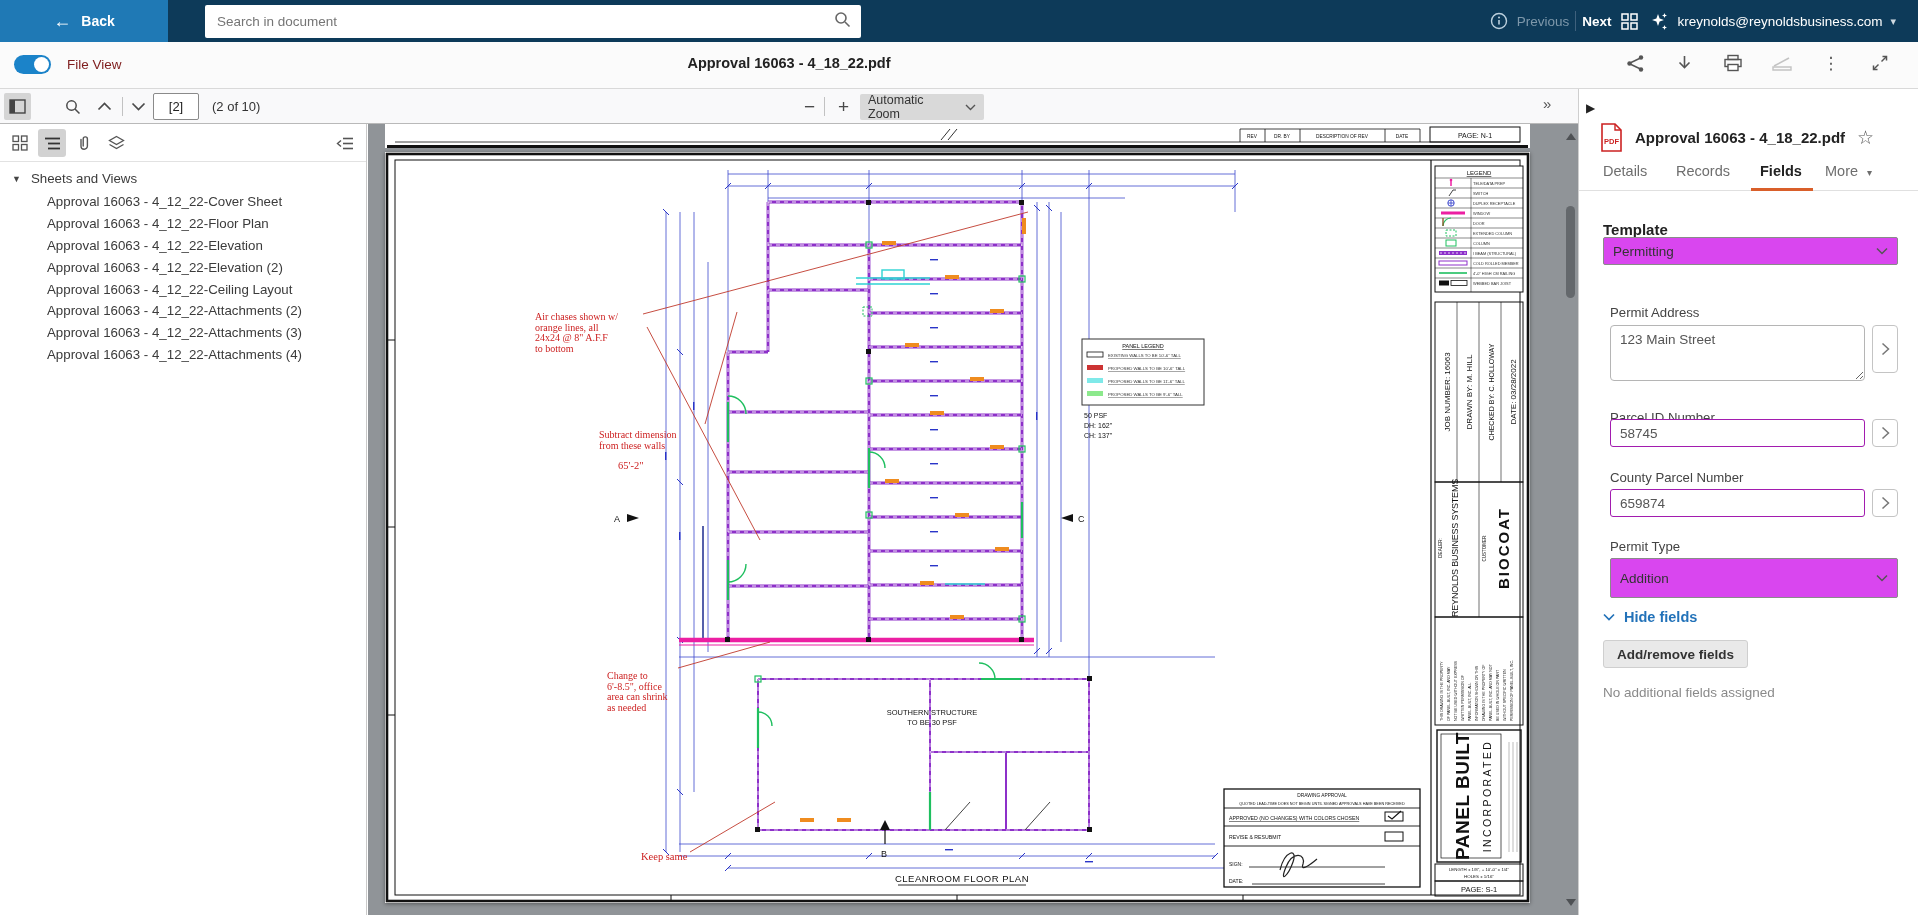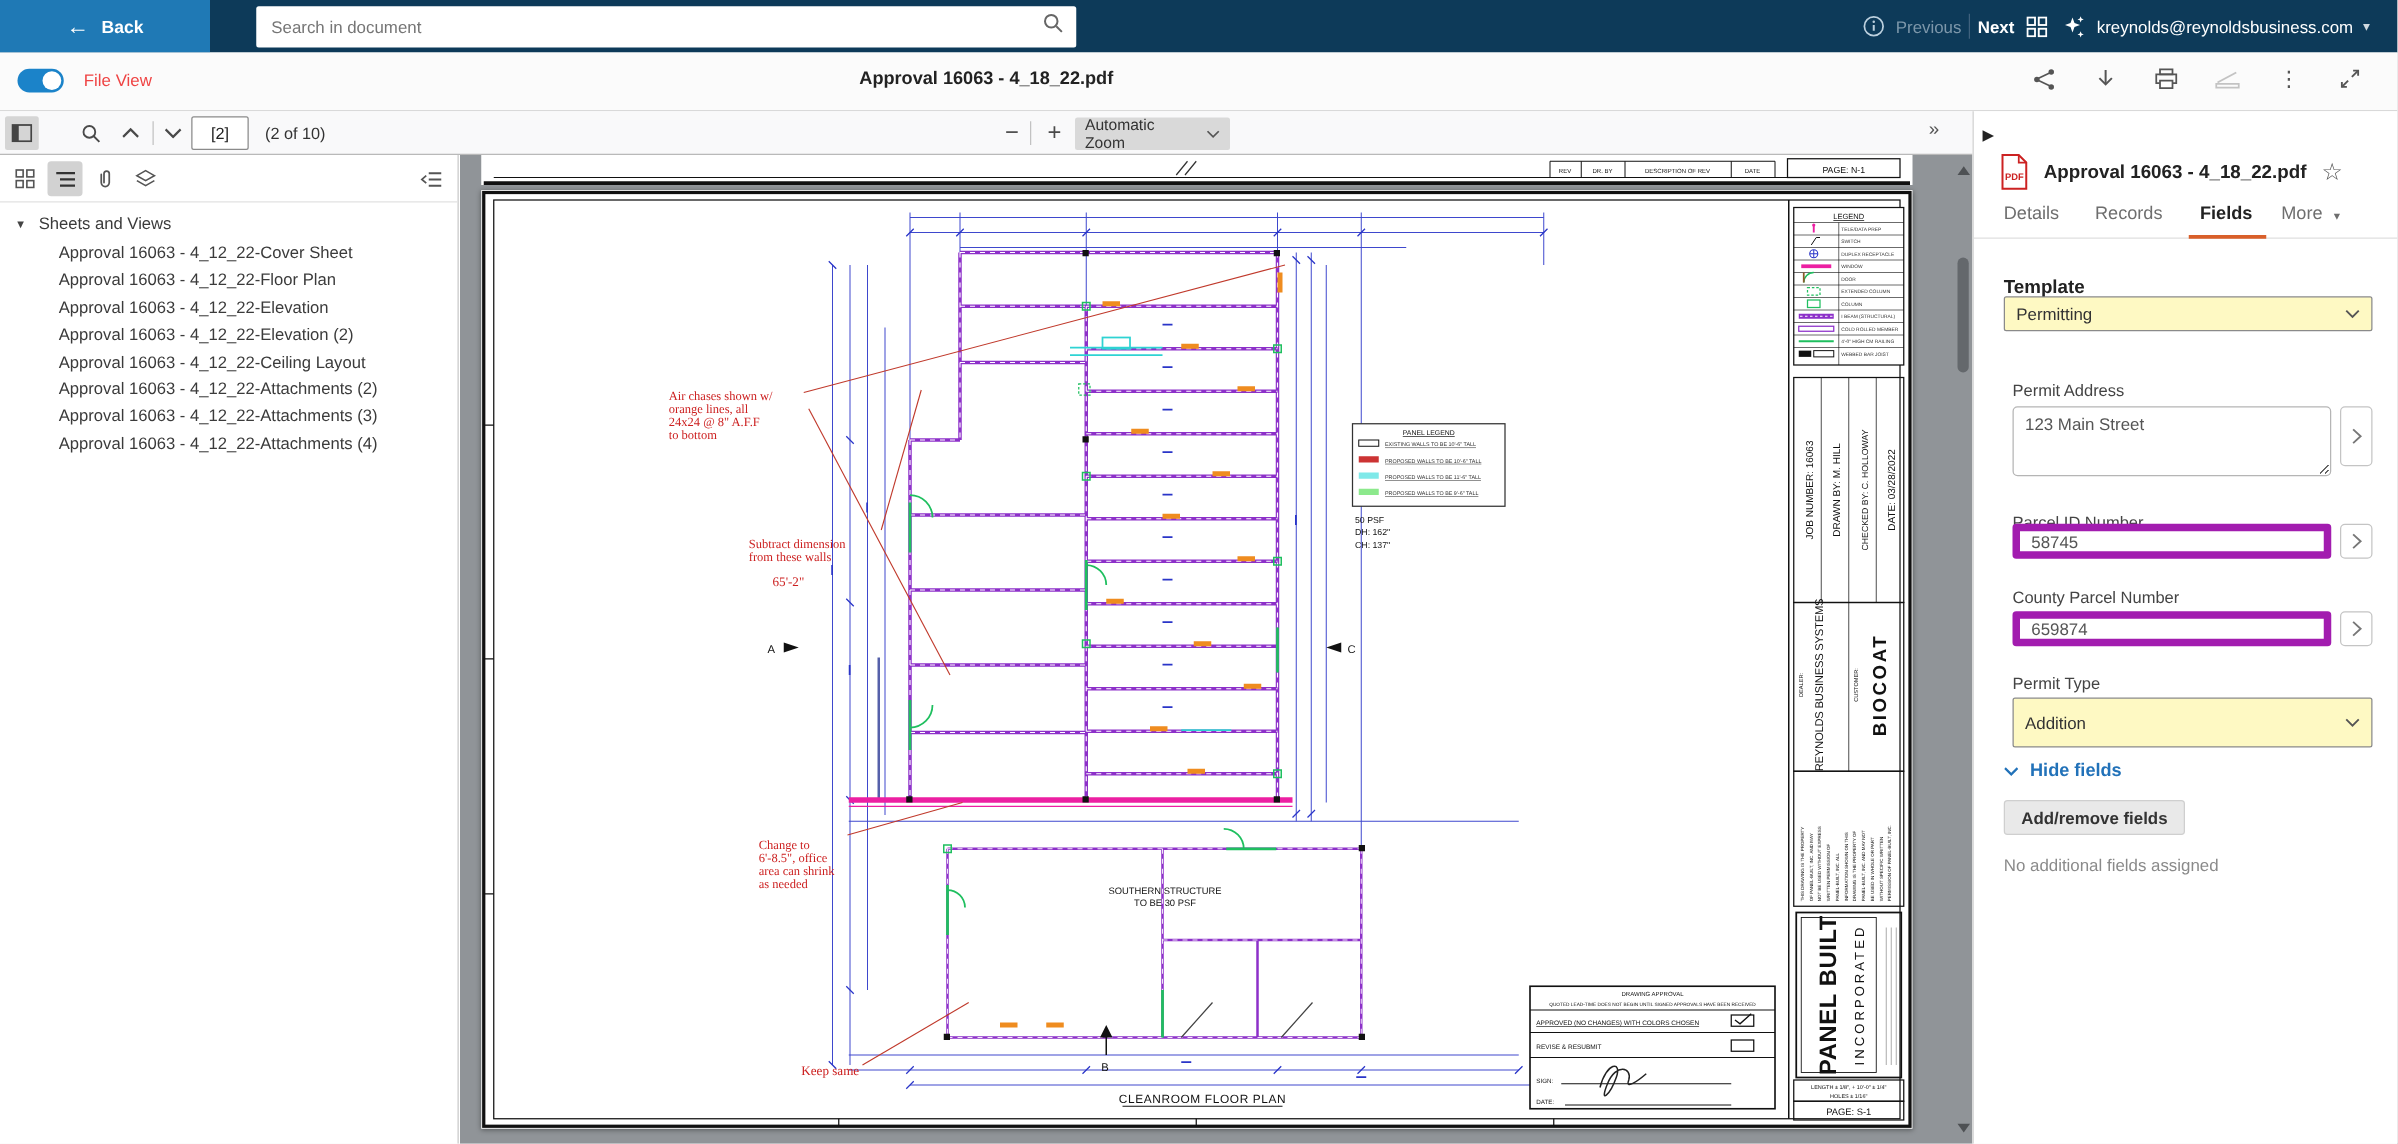--- a/index.html
+++ b/index.html
@@ -25,21 +25,21 @@
   .tb-div { width:1px; height:20px; background:#3f617d; }
   .tb-user { display:flex; align-items:center; gap:8px; cursor:pointer; }
   .caret { font-size:11px; color:#cfd9e0; }
 
   
   .subheader { position:absolute; left:0; top:42px; width:1918px; height:47px;
     background:#fbfbfb; border-bottom:1px solid #d9d9d9; }
   .toggle-wrap { position:absolute; left:14px; top:13px; display:flex; align-items:center; gap:16px; }
   .toggle { width:37px; height:19px; border-radius:10px; background:#1b83c9; position:relative; cursor:pointer; }
   .toggle .knob { position:absolute; right:2px; top:2px; width:15px; height:15px; border-radius:50%; background:#fff; }
-  .fileview-label { font-size:13.5px; color:#ef4444; }
+  .fileview-label { font-size:13.5px; color:#7f1d1d; }
   .doc-title { position:absolute; left:0; right:340px; top:13px; text-align:center;
     font-size:14.5px; font-weight:bold; color:#222; }
   .sub-icons { position:absolute; right:26px; top:9px; display:flex; gap:25px; align-items:center; }
   .icon-btn { width:24px; height:24px; display:flex; align-items:center; justify-content:center;
     color:#555; cursor:pointer; }
   .icon-btn.disabled { color:#c3c3c3; }
   .kebab { font-size:17px; color:#555; }
 
   
   .pdftoolbar { position:absolute; left:0; top:89px; width:1578px; height:35px;
@@ -96,26 +96,26 @@
   .panel-handle { position:absolute; left:7px; top:12px; font-size:12px; color:#222; cursor:pointer; }
   .filerow { position:absolute; left:21px; top:34px; display:flex; align-items:center; gap:12px; }
   .pdficon { width:23px; height:29px; position:relative; }
   .file-title { font-size:15px; font-weight:bold; color:#222; max-width:218px; white-space:nowrap; }
   .fav-star { font-size:19px; color:#555; cursor:pointer; }
   .tabs { position:absolute; left:0; top:68px; width:100%; height:34px; border-bottom:1px solid #e0e0e0; }
   .tab { position:absolute; top:6px; font-size:14.5px; color:#6e6e6e; cursor:pointer; }
   .tab.active { color:#222; font-weight:bold; }
   .tab-underline { position:absolute; top:31px; height:3px; background:#d95f2a; }
   .tmpl-heading { position:absolute; left:24px; top:132px; font-size:15px; font-weight:bold; color:#222; }
-  .selectbox { position:absolute; border:1px solid #8a8a8a; border-radius:2px; background:#fef9c3;
+  .selectbox { position:absolute; border:1px solid #8a8a8a; border-radius:2px; background:#d946ef;
     display:flex; align-items:center; font-size:13.5px; color:#333; padding:0 9px; cursor:pointer; }
   .selectbox .sel-label { flex:1; }
   .field-label { position:absolute; left:31px; font-size:13.2px; color:#444; }
   .field-input { position:absolute; left:31px; width:255px; height:28px;
-    border:6px solid #a21caf; border-radius:3px; font-size:13.5px; color:#555;
+    border:1px solid #a21caf; border-radius:3px; font-size:13.5px; color:#555;
     padding:0 9px; font-family:inherit; background:#fff; }
   .field-ta { position:absolute; left:31px; width:255px; height:56px;
     border:1px solid #b5b5b5; border-radius:4px; font-size:13.5px; color:#555;
     padding:6px 9px; font-family:inherit; resize:both; background:#fff; }
   .chev-btn { position:absolute; left:293px; width:26px; border:1px solid #c4c4c4;
     border-radius:4px; background:#fff; display:flex; align-items:center;
     justify-content:center; color:#777; cursor:pointer; }
   .hide-fields { position:absolute; left:24px; top:520px; font-size:14.5px; font-weight:bold;
     color:#2272b9; display:flex; align-items:center; gap:9px; cursor:pointer; }
   .addremove { position:absolute; left:24px; top:551px; height:28px; padding:0 13px;

